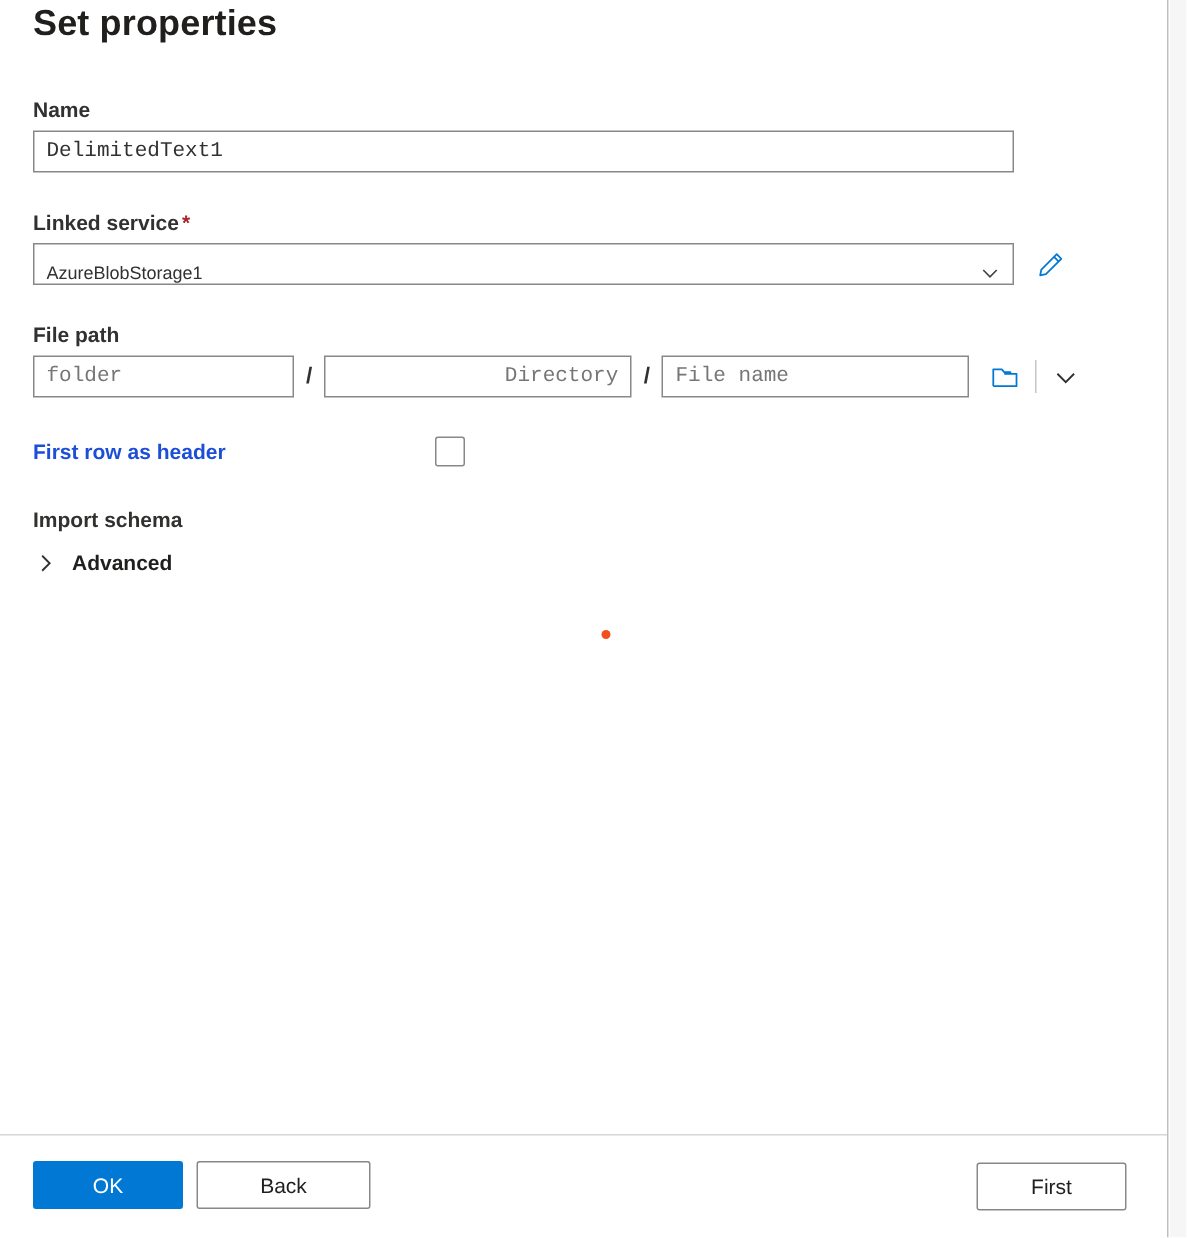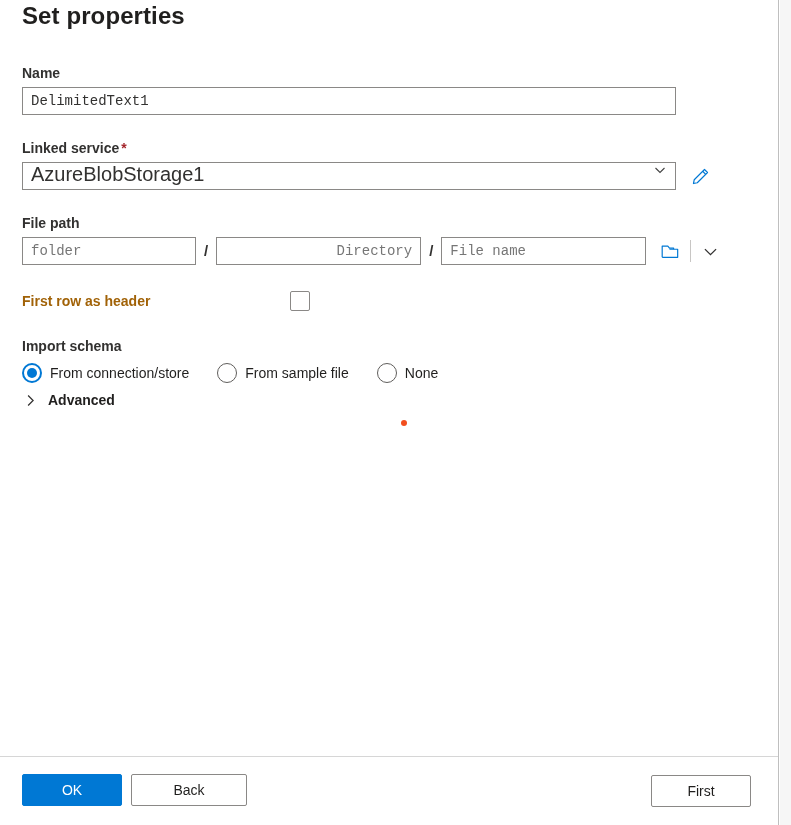--- a/index.html
+++ b/index.html
@@ -89,23 +89,23 @@
   
   .combo-row { display: flex; align-items: center; }
   .combo {
     position: relative;
     width: 654px;
     height: 28px;
     box-sizing: border-box;
     border: 1px solid #8a8886;
     background: #fff;
     display: flex;
-    align-items: flex-start;
+    align-items: flex-end;
     padding: 0 8px;
-    font-size: 20px;
+    font-size: 12px;
     color: #323130;
     cursor: pointer;
   }
   .combo-value { flex: 1; white-space: nowrap; overflow: hidden; }
   .combo-caret {
     width: 14px; height: 14px;
     display: flex; align-items: center; justify-content: center;
     color: #424242;
   }
   .edit-pencil {
@@ -149,21 +149,21 @@
 
   
   .checkbox-row {
     display: flex;
     align-items: center;
     height: 28px;
   }
   .checkbox-label {
     font-size: 14px;
     font-weight: bold;
-    color: #a16207;
+    color: #1d4ed8;
     width: 268px;
   }
   .checkbox-box {
     width: 20px; height: 20px;
     border: 1px solid #8a8886;
     background: #fff;
     box-sizing: border-box;
     border-radius: 2px;
     cursor: pointer;
   }
@@ -341,34 +341,20 @@
       </div>
     </div>
 
     <div class="checkbox-row" style="margin-top:22px;">
       <span class="checkbox-label">First row as header</span>
       <span class="checkbox-box"></span>
     </div>
 
     <div class="group" style="margin-top:22px;">
       <div class="field-label" style="margin-bottom:8px;">Import schema</div>
-      <div class="radio-row">
-        <span class="radio-item checked">
-          <span class="radio-mark"></span>
-          <span class="radio-text">From connection/store</span>
-        </span>
-        <span class="radio-item">
-          <span class="radio-mark"></span>
-          <span class="radio-text">From sample file</span>
-        </span>
-        <span class="radio-item">
-          <span class="radio-mark"></span>
-          <span class="radio-text">None</span>
-        </span>
-      </div>
     </div>
 
     <div class="expander" style="margin-top:5px;align-items:center;">
       <span class="expander-caret">
         <svg width="13" height="13" viewBox="0 0 12 12" aria-hidden="true">
           <path d="M3.8 1.4 L8.4 6 L3.8 10.6" fill="none" stroke="#323130" stroke-width="1.15"></path>
         </svg>
       </span>
       <span class="expander-text">Advanced</span>
     </div>

